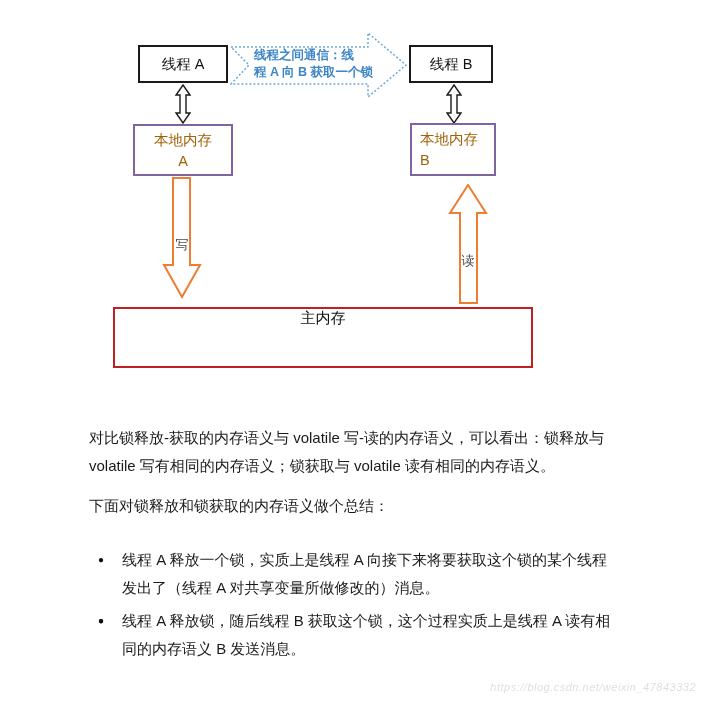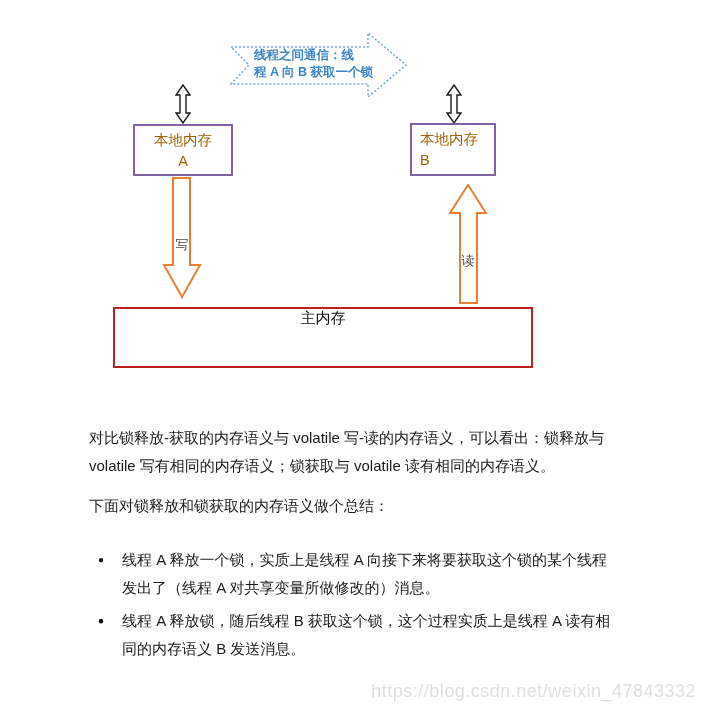--- a/index.html
+++ b/index.html
@@ -36,38 +36,45 @@
     text-align:center; font-size:15px; color:#111;
   }
   
   .body-text { position:absolute; left:89px; top:424px; width:524px; font-size:15px; line-height:28px; color:#1a1a1a; }
   .p1 { margin-bottom:12px; }
   .p2 { margin-bottom:26px; }
   .bullet { position:relative; padding-left:33px; margin-bottom:5px; }
   .bullet .dot { position:absolute; left:9px; top:0; font-size:10px; line-height:28px; color:#111; }
   
   .watermark {
-    position:absolute; right:9px; top:681px; font-size:18px; color:#dfdfdf;
+    position:absolute; right:9px; top:681px; font-size:11px; color:#dfdfdf;
     letter-spacing:0.5px;
+    font-style:italic;
   }
 </style>
 </head>
 <body>
 
 <div class="page">
 
+  <div class="abs dbox thread-a">
+    <span>线程 A</span>
+  </div>
 
   <svg class="abs comm-arrow-svg" width="178" height="66" viewBox="0 0 178 66">
     <polygon points="1,15 138,15 138,1 176,33 138,65 138,52 1,52 19,33" fill="#ffffff" stroke="#6fa8dc" stroke-width="1.5" stroke-dasharray="2 2"></polygon>
   </svg>
   <div class="abs comm-text">
     <div>线程之间通信：线</div>
     <div>程 A 向 B 获取一个锁</div>
   </div>
 
+  <div class="abs dbox thread-b">
+    <span>线程 B</span>
+  </div>
 
   <svg class="abs dblarrow-a" width="16" height="40" viewBox="0 0 16 40">
     <polygon points="8,1 15,11 11,11 11,29 15,29 8,39 1,29 5,29 5,11 1,11" fill="#ffffff" stroke="#1a1a1a" stroke-width="1.4"></polygon>
   </svg>
   <svg class="abs dblarrow-b" width="16" height="40" viewBox="0 0 16 40">
     <polygon points="8,1 15,11 11,11 11,29 15,29 8,39 1,29 5,29 5,11 1,11" fill="#ffffff" stroke="#1a1a1a" stroke-width="1.4"></polygon>
   </svg>
 
   <div class="abs localbox local-a">
     <div>本地内存</div>

